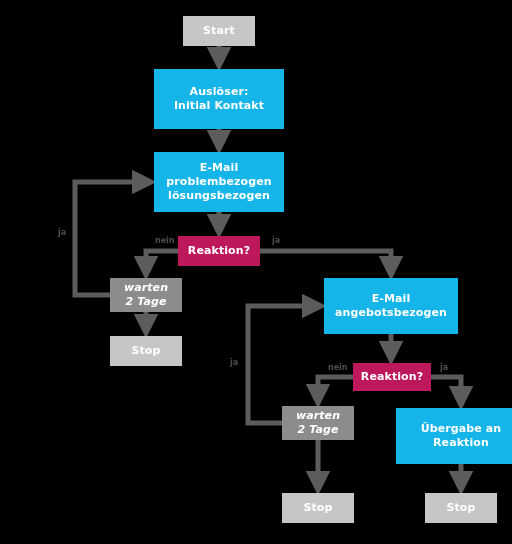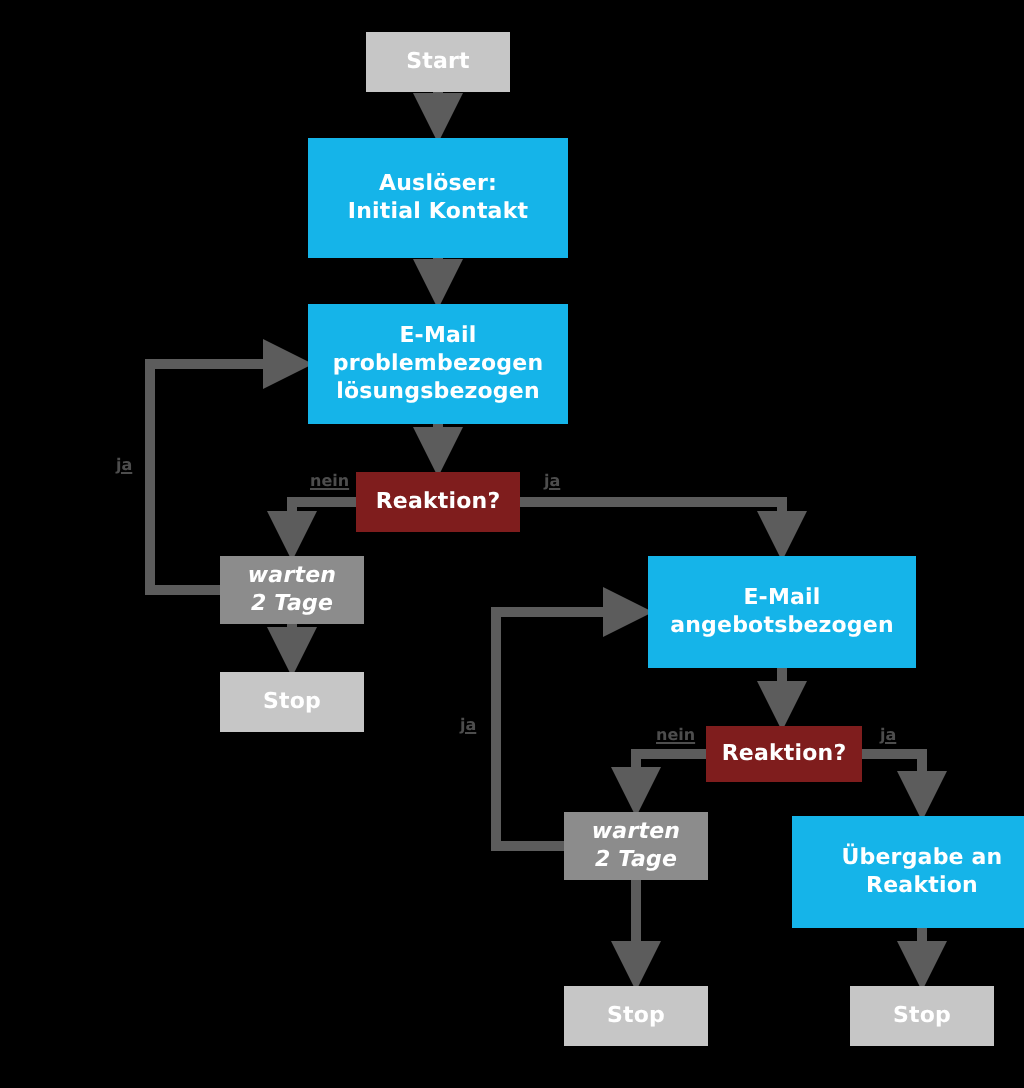--- a/index.html
+++ b/index.html
@@ -39,29 +39,28 @@
     font-weight: bold;
     line-height: 14px;
     letter-spacing: 0.1px;
     z-index: 3;
     white-space: pre-line;
   }
   .node-start  { background: #c6c6c6; color: #ffffff; }
   .node-stop   { background: #c6c6c6; color: #ffffff; }
   .node-action { background: #15b4e9; color: #ffffff; text-align: center; }
   .node-wait   { background: #8c8c8c; color: #ffffff; font-style: italic; }
-  .node-dec    { background: #7f1d1d; color: #ffffff; }
+  .node-dec    { background: #be185d; color: #ffffff; }
   .edge-label {
     position: absolute;
     color: #4d4d4d;
     font-size: 8px;
     font-weight: bold;
     z-index: 4;
     line-height: 9px;
-    text-decoration: underline;
   }
 </style>
 </head>
 <body>
 
 <div id="canvas">
 
   <svg id="edges" viewBox="0 0 512 544" xmlns="http://www.w3.org/2000/svg">
     <defs>
       <marker id="arrow" viewBox="0 0 10 10" refX="7" refY="5" markerWidth="5" markerHeight="5" orient="auto-start-reverse">

